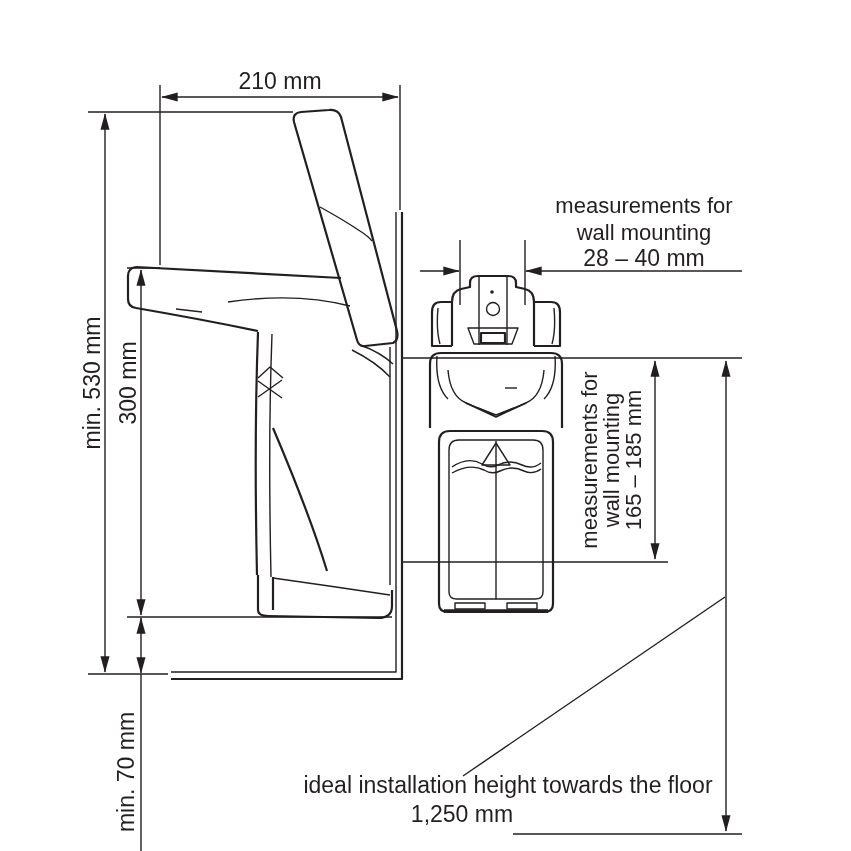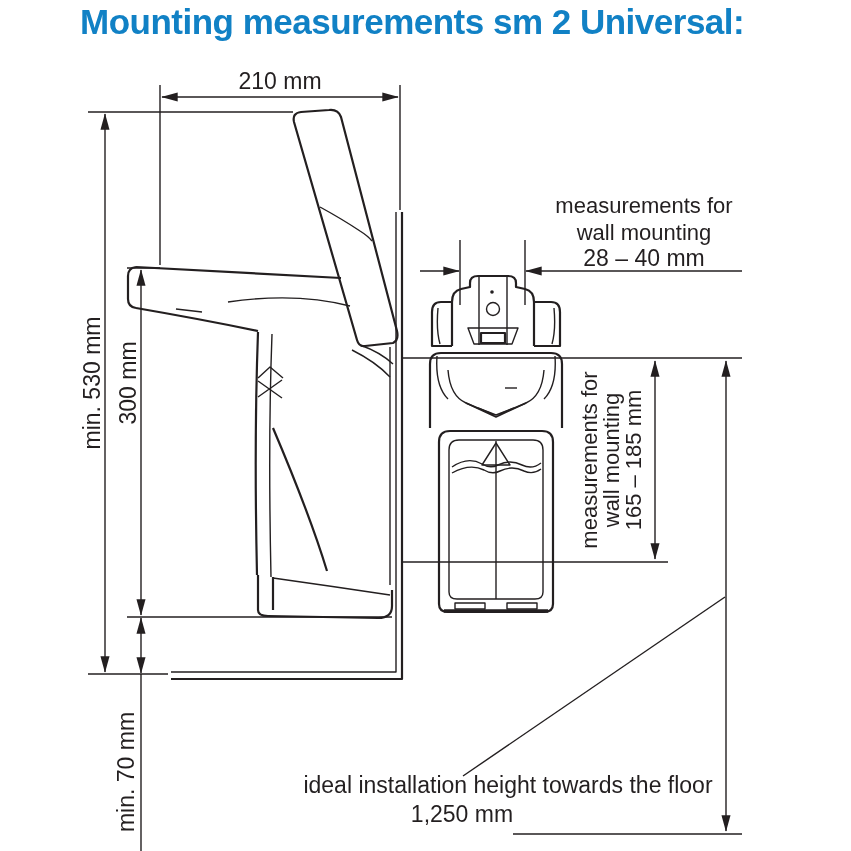--- a/index.html
+++ b/index.html
@@ -14,21 +14,20 @@
   .s3 { stroke:var(--ink); fill:none; stroke-width:3.4; }
   .fill { fill:var(--ink); stroke:none; }
   text { fill:var(--ink); font-family:"Liberation Sans", sans-serif; font-size:23px; }
   text.small { font-size:22px; }
 </style>
 </head>
 <body>
 
 <div class="page">
 
-  <div class="title">Mounting measurements sm 2 Universal:</div>
 
   <svg width="851" height="851" viewBox="0 0 851 851">
     <defs>
       <marker id="ah" viewBox="0 0 12 8" refX="11.4" refY="4" markerWidth="17" markerHeight="11" markerUnits="userSpaceOnUse" orient="auto-start-reverse">
         <path d="M0,0.7 L12,4 L0,7.3 Z" fill="#231f20"></path>
       </marker>
     </defs>
 
     <g>
       <path class="s2" d="M402,212 L402,679 L171,679"></path>

